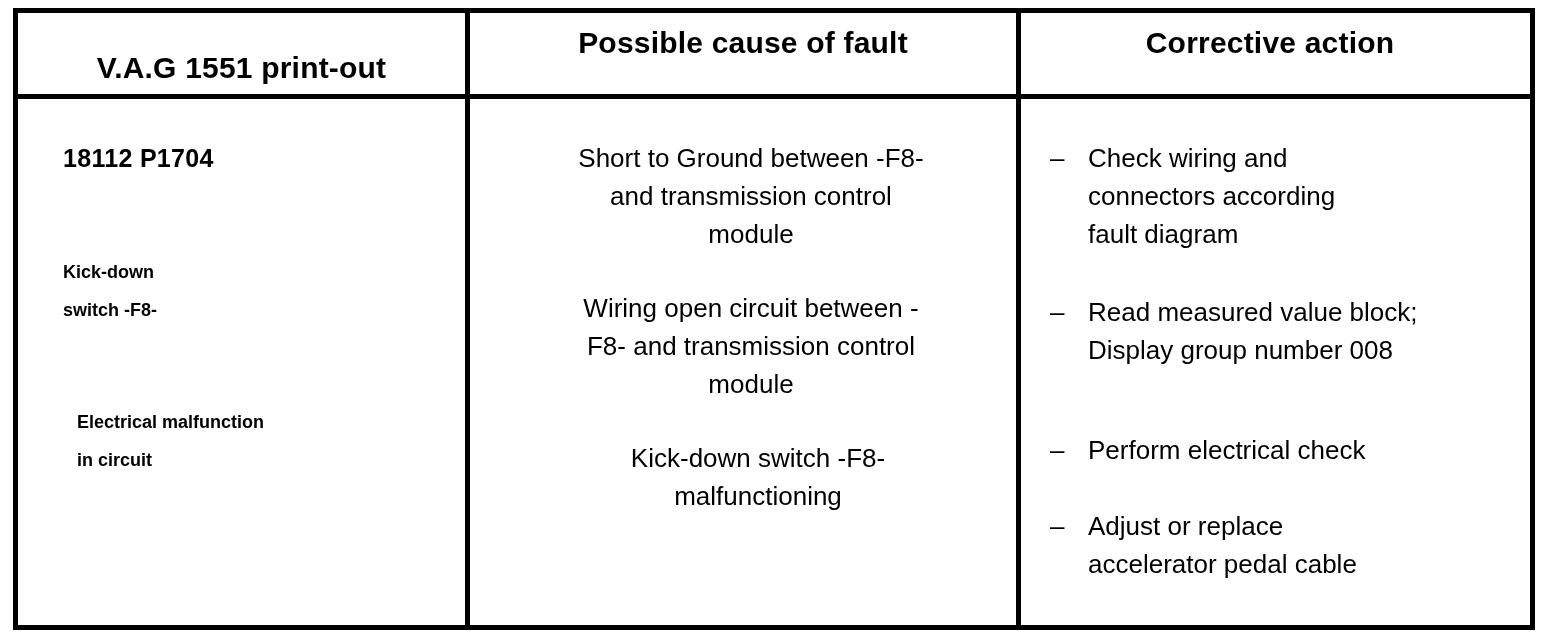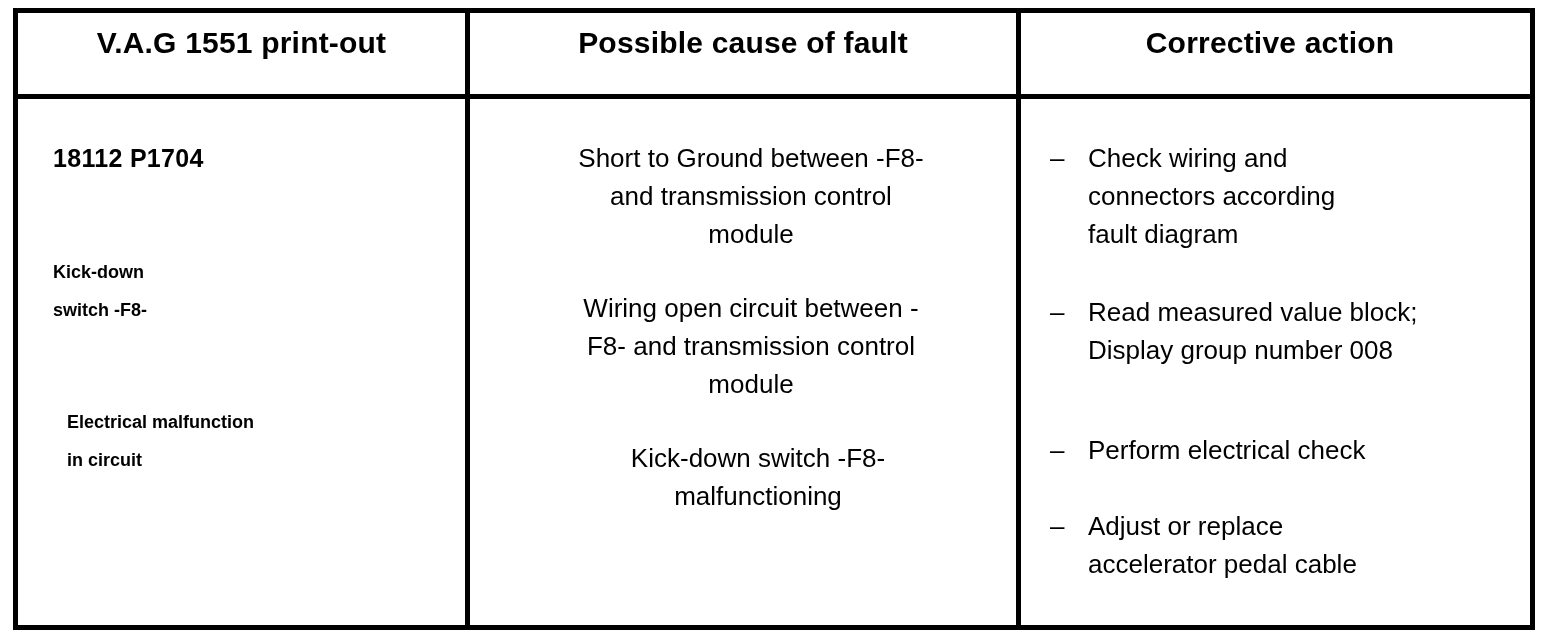--- a/index.html
+++ b/index.html
@@ -71,32 +71,32 @@
     display: flex;
     align-items: flex-start;
     justify-content: center;
     padding-top: 13px;
     box-sizing: border-box;
     font-weight: bold;
     font-size: 30px;
     letter-spacing: 0.2px;
     white-space: nowrap;
   }
-  .hcell.c1 { left: 0;     width: 447px; }
+  .hcell.c1 { left: 0;     width: 447px; margin-top: 25px; }
   .hcell.c2 { left: 452px; width: 546px; }
   .hcell.c3 { left: 1003px; width: 498px; }
 
   
   .bcell {
     position: absolute;
     top: 0;
     bottom: 0;
     box-sizing: border-box;
   }
-  .bcell.c1 { left: 0;      width: 447px; padding: 40px 14px 0 35px; }
+  .bcell.c1 { left: 0;      width: 447px; padding: 40px 14px 0 45px; }
   .bcell.c2 { left: 452px;  width: 546px; padding: 40px 14px 0 30px; text-align: center; }
   .bcell.c3 { left: 1003px; width: 509px; padding: 40px 14px 0 29px; }
 
   .block {
     margin: 0 0 26px 0;
   }
   .block:last-child { margin-bottom: 0; margin-left: 14px; }
 
   .line {
     font-size: 26px;

